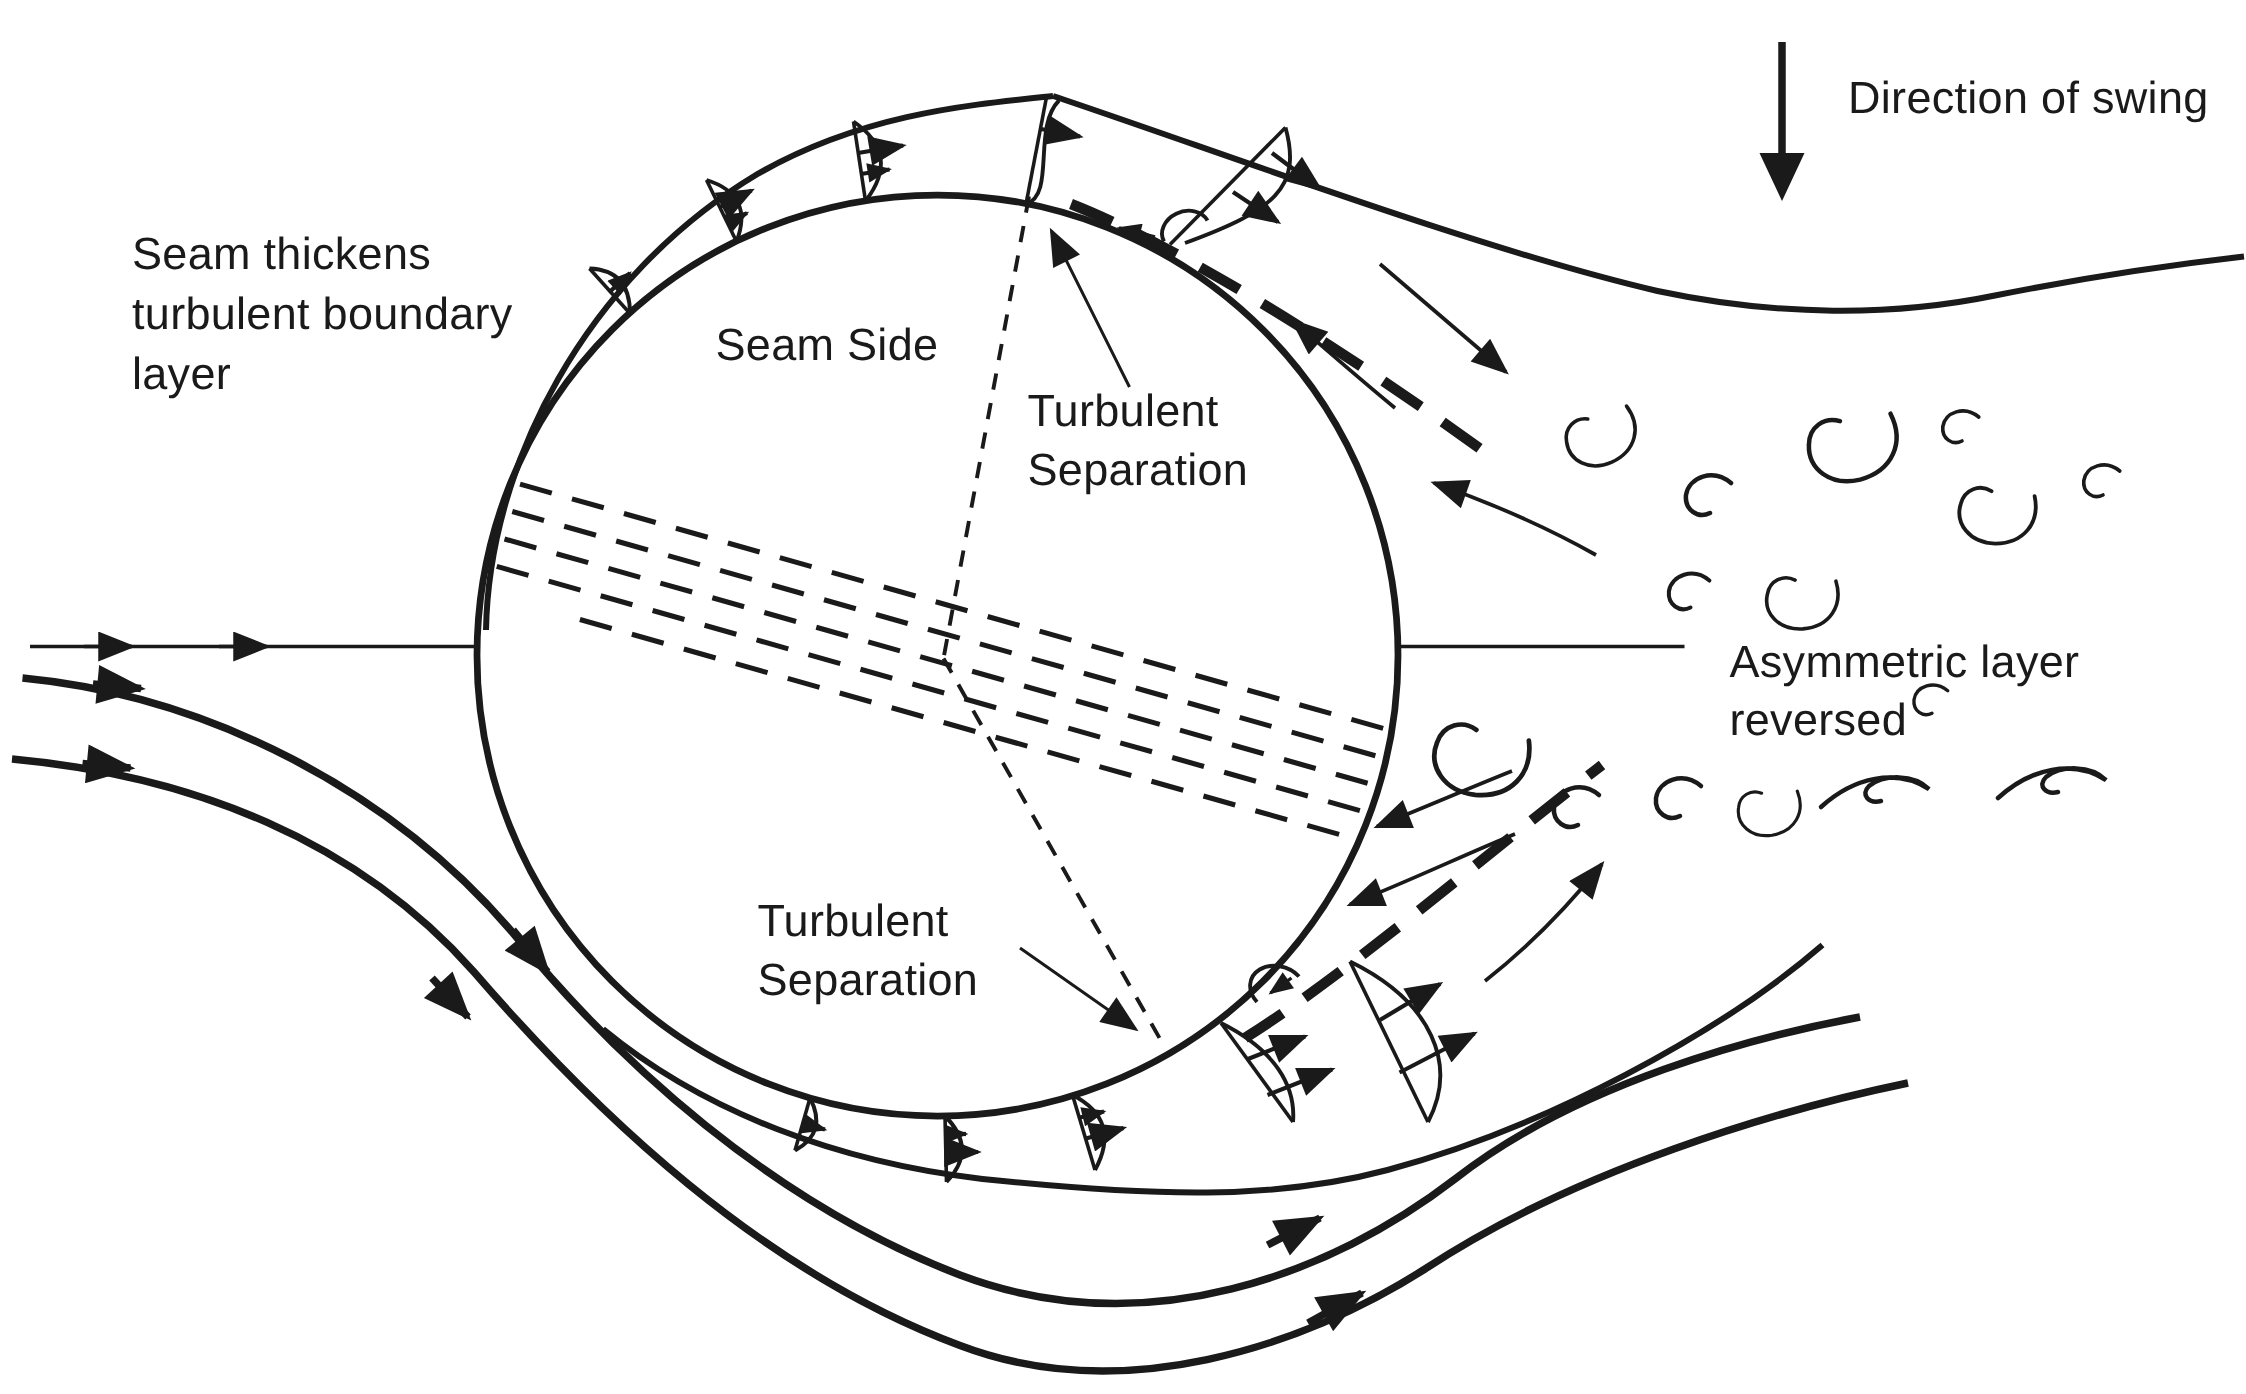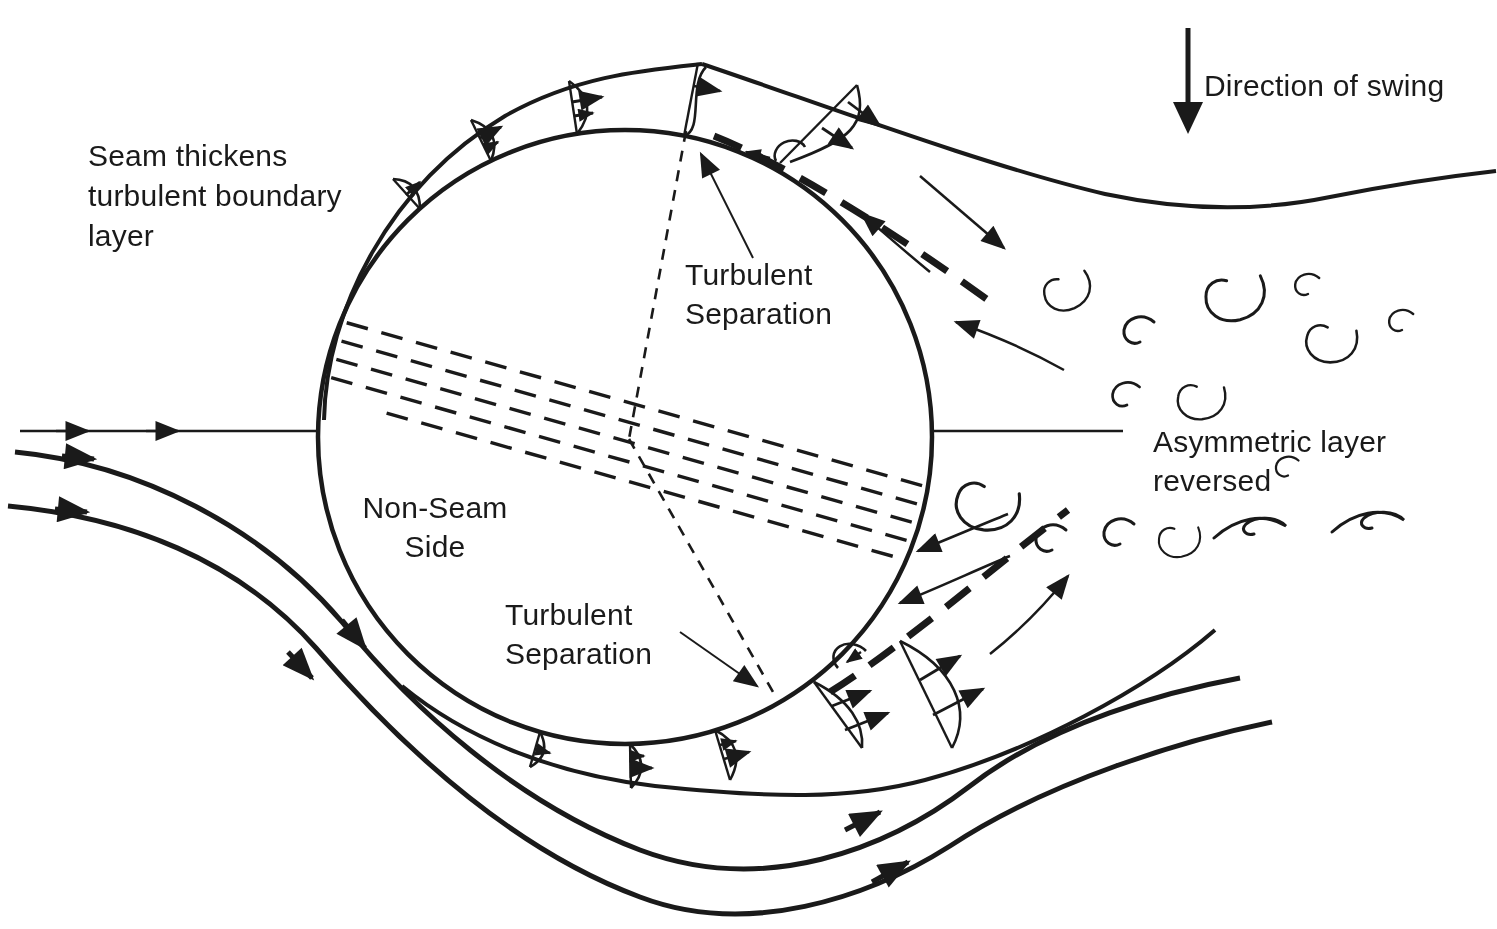--- a/index.html
+++ b/index.html
@@ -207,33 +207,32 @@
       <path d="M753,258 L701,154" marker-end="url(#ah-m)"></path>
       <path d="M680,632 L757,686" marker-end="url(#ah-m)"></path>
     </g>
 
     <g>
       <path d="M1188,28 L1188,104" stroke="#1a1a1a" stroke-width="5" fill="none"></path>
       <polygon points="1188,134 1173,102 1203,102" fill="#1a1a1a"></polygon>
     </g>
   </svg>
 
-  <div class="lbl" style="left:88px;top:136px;line-height:40px;">Seam thickens
+  <div class="lbl" style="left:88px;top:150px;line-height:40px;">Seam thickens
 turbulent boundary
 layer</div>
 
+  <div class="lbl" style="left:477px;top:211px;">Seam Side</div>
 
   <div class="lbl" style="left:685px;top:255px;">Turbulent
 Separation</div>
 
-  <div class="lbl" style="left:1204px;top:46px;margin-top:20px;">Direction of swing</div>
+  <div class="lbl" style="left:1232px;top:46px;">Direction of swing</div>
 
   <div class="lbl" style="left:1153px;top:422px;">Asymmetric layer
 reversed</div>
 
-  <div class="lbl center" style="left:350px;top:488px;width:170px;">Non-Seam
-Side</div>
 
   <div class="lbl" style="left:505px;top:595px;">Turbulent
 Separation</div>
 
 
 </div>
 
 </body></html>

